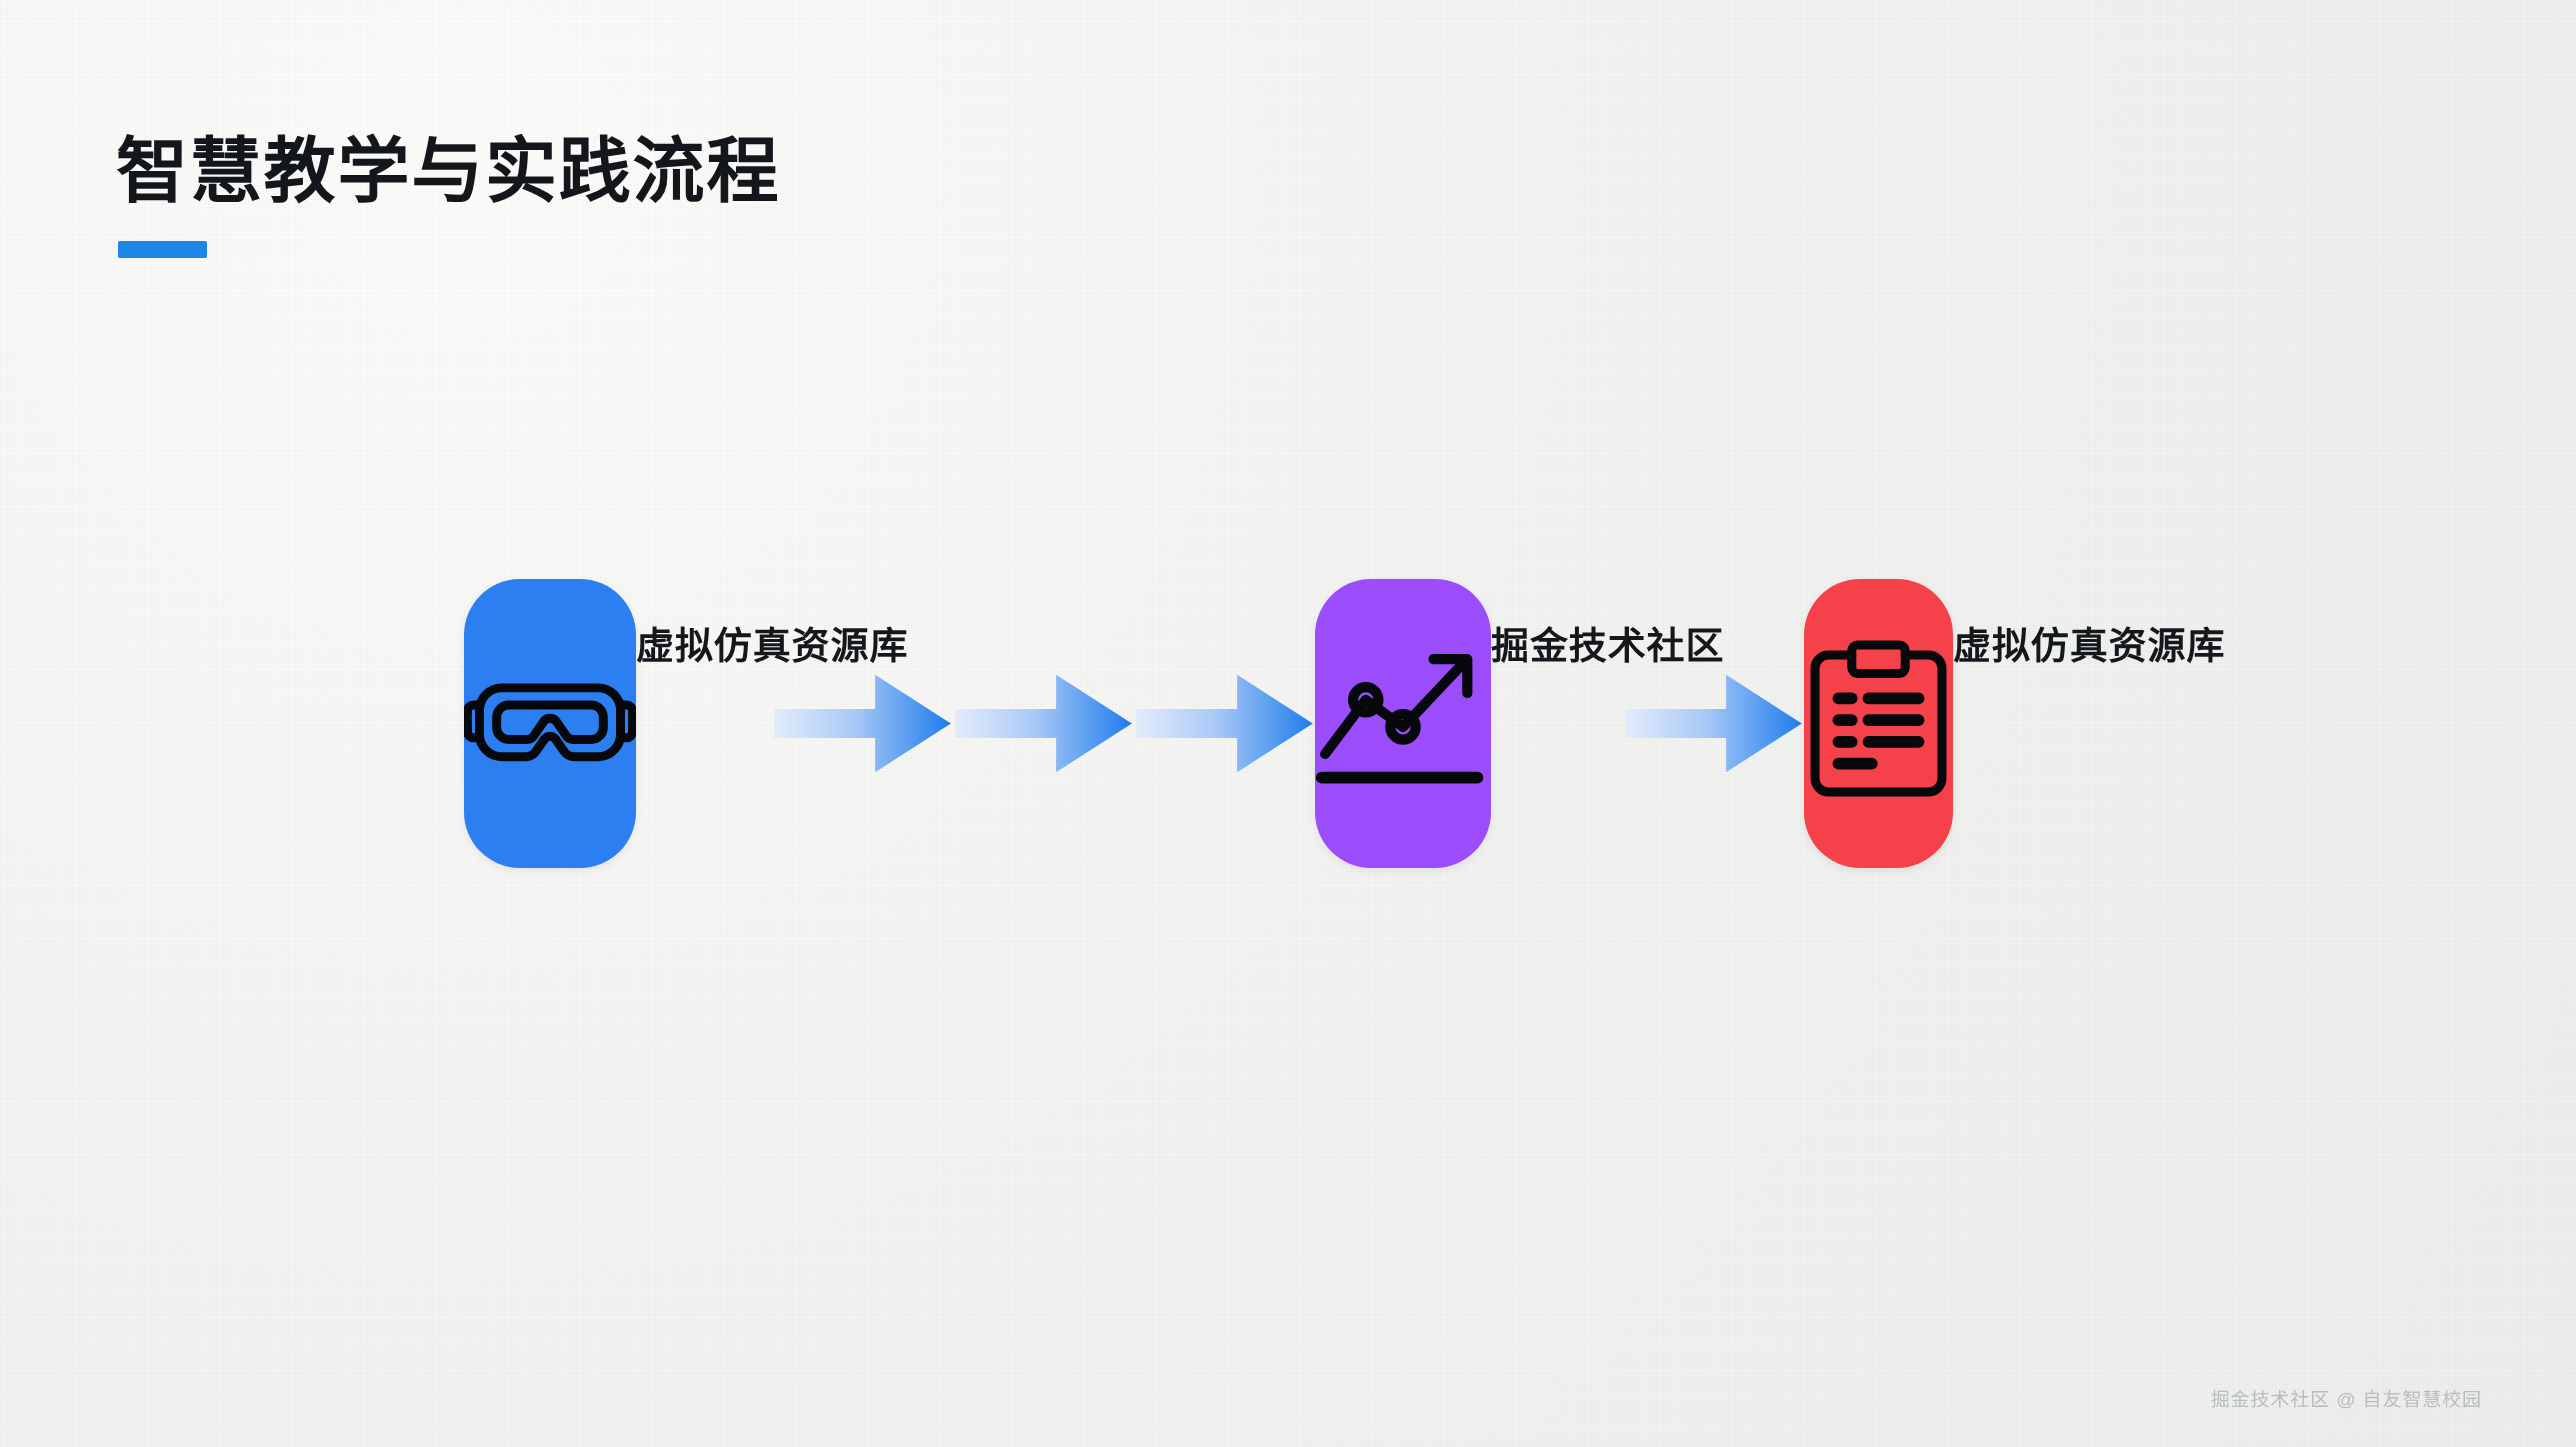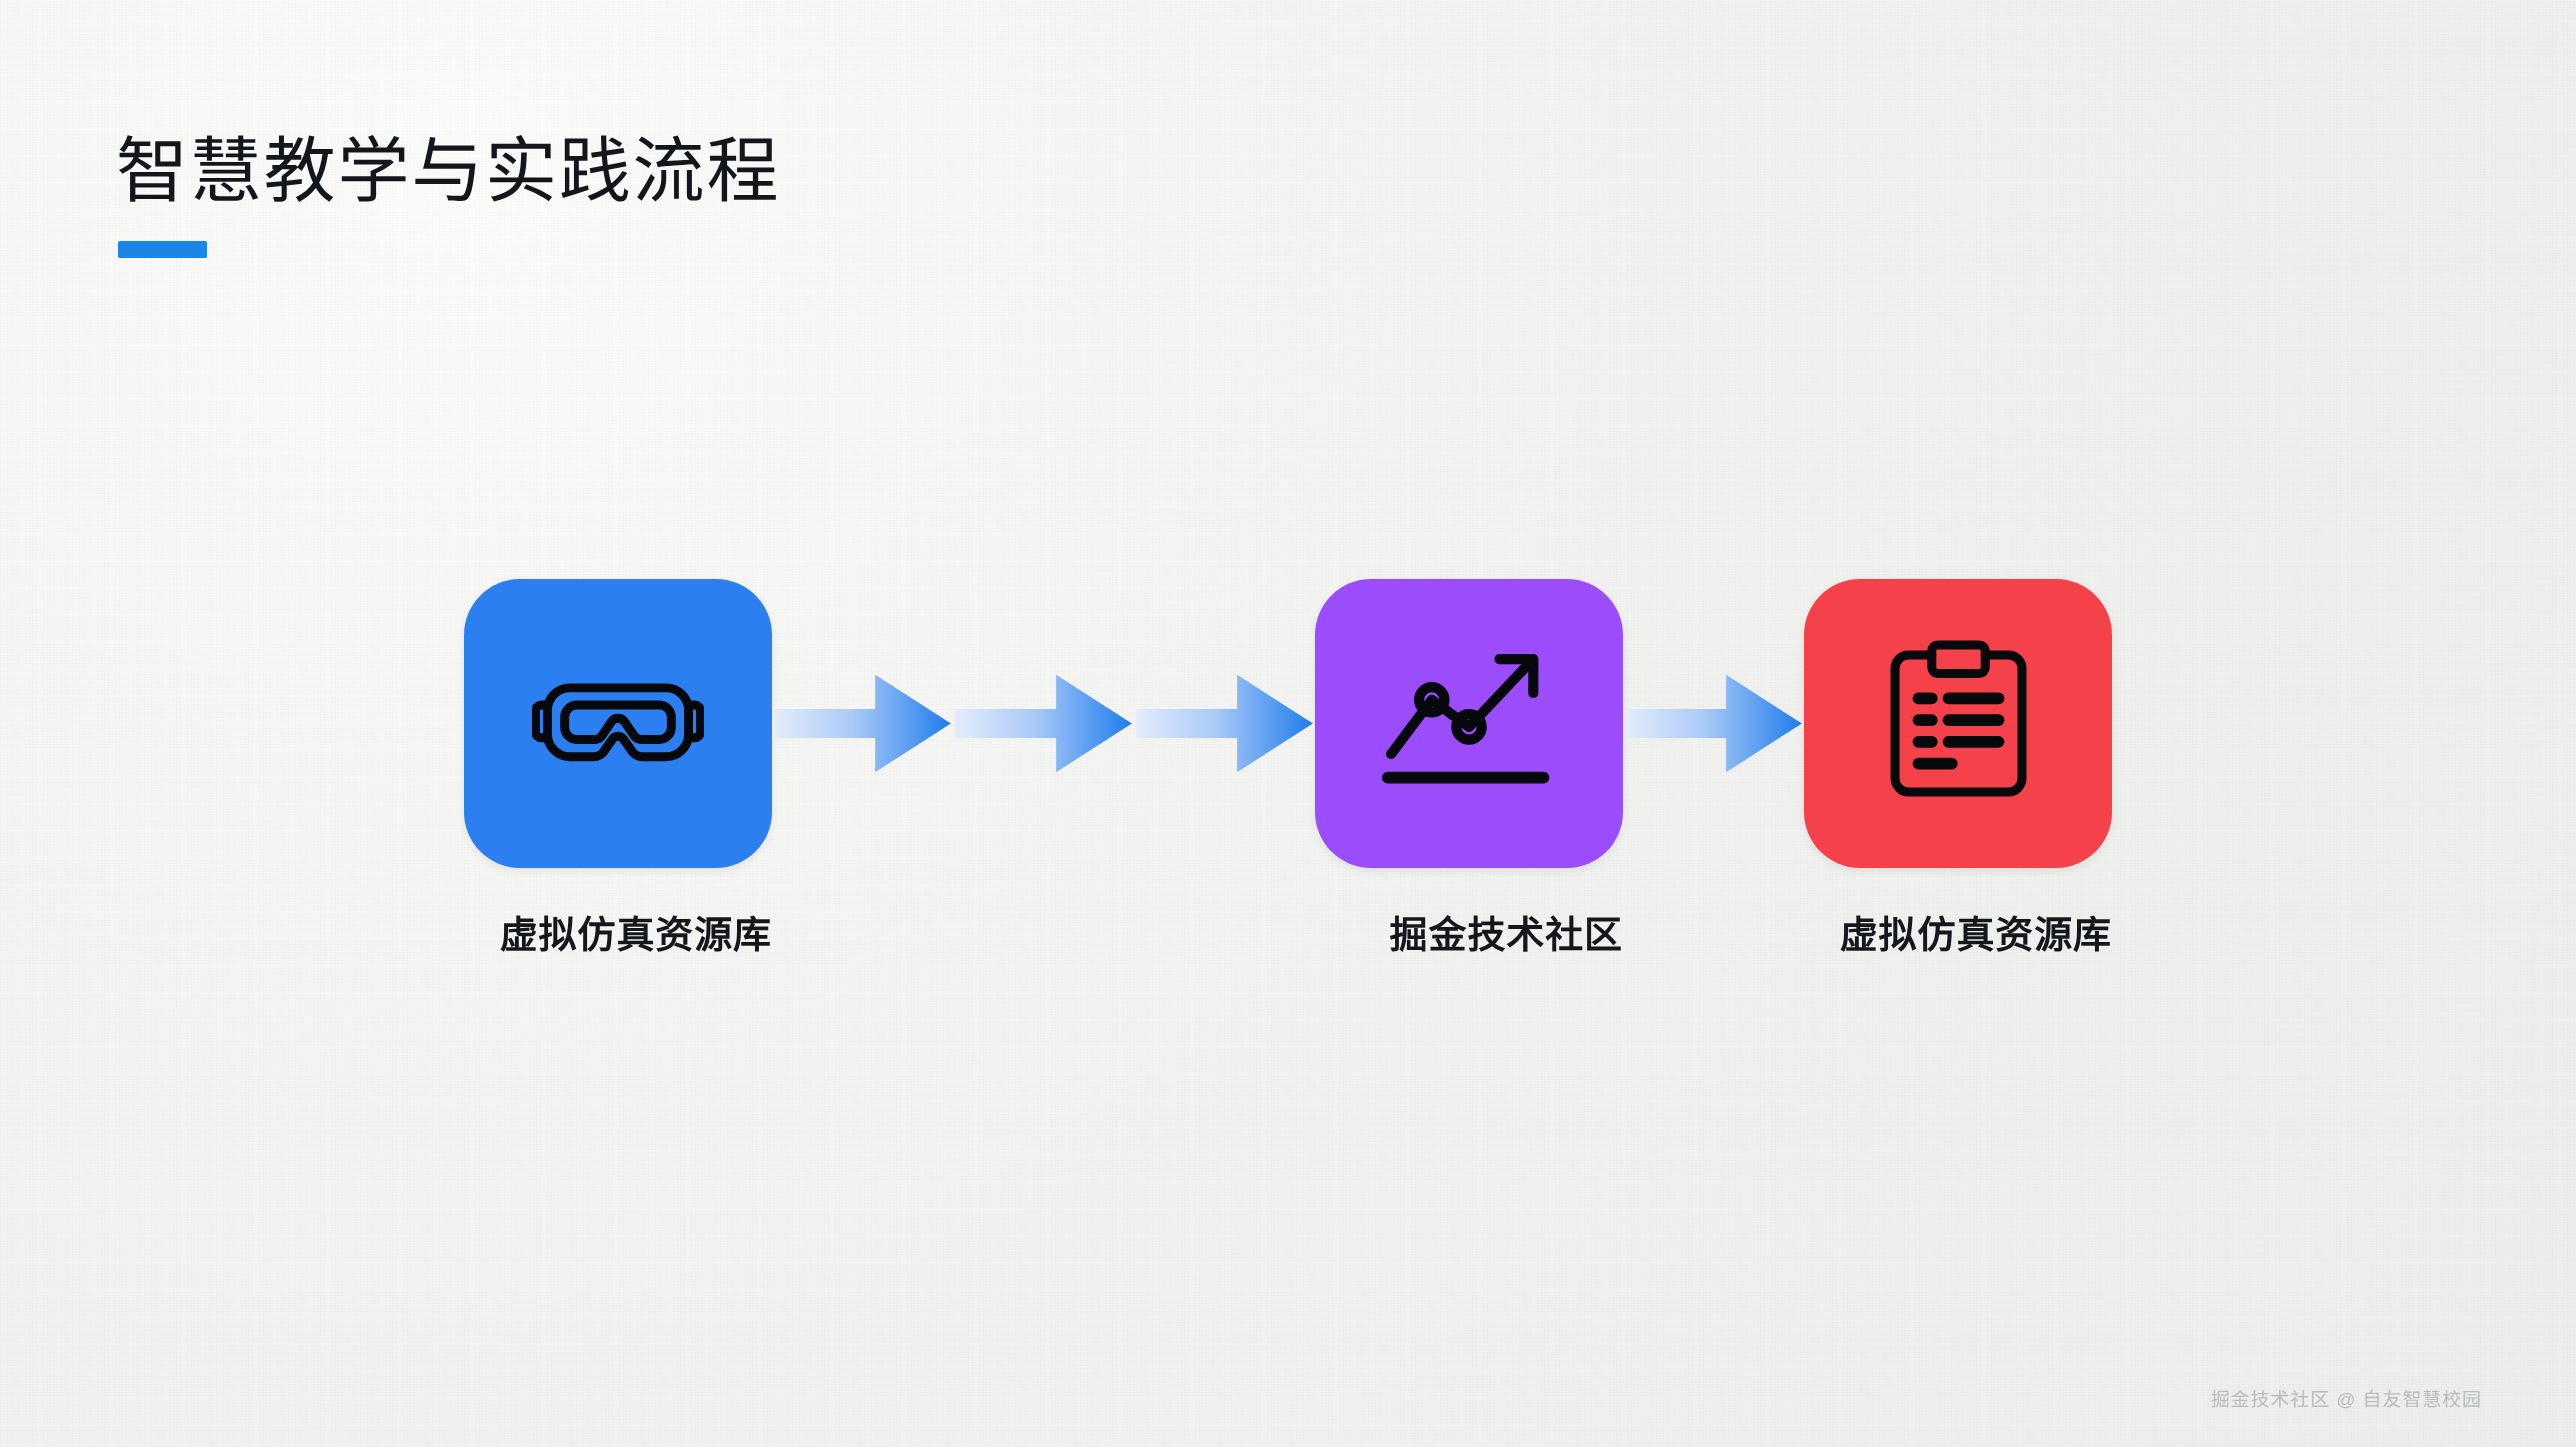--- a/index.html
+++ b/index.html
@@ -34,21 +34,21 @@
       repeating-linear-gradient(45deg, rgba(0,0,0,.012) 0px, rgba(0,0,0,.012) 0.9px, rgba(255,255,255,0) 0.9px, rgba(255,255,255,0) 4.5px);
   }
 
   
   .page-title {
     position: absolute;
     left: 116px;
     top: 86px;
     font-size: 72px;
     line-height: 1.05;
-    font-weight: 400;
+    font-weight: 700;
     color: #13161a;
     letter-spacing: 1.8px;
     white-space: nowrap;
   }
   .title-rule {
     position: absolute;
     left: 118px;
     top: 241px;
     width: 89px;
     height: 17px;
@@ -63,22 +63,22 @@
     right: 0;
     top: 579px;
     height: 416px;
     display: flex;
     align-items: flex-start;
     justify-content: center;
   }
   .step {
     width: 308px;
     display: flex;
-    flex-direction: column;
-    align-items: flex-end;
+    flex-direction: row;
+    align-items: flex-start;
     flex: 0 0 auto;
   }
   .card {
     width: 308px;
     height: 289px;
     border-radius: 56px;
     display: flex;
     align-items: center;
     justify-content: center;
     box-shadow: 0 2.7px 9px rgba(0,0,0,.07);

